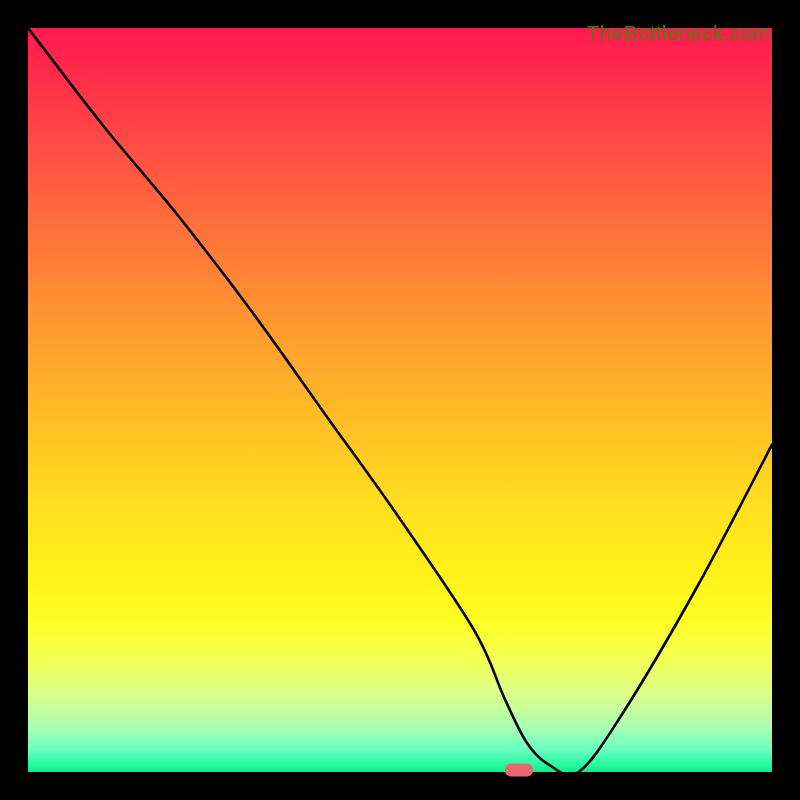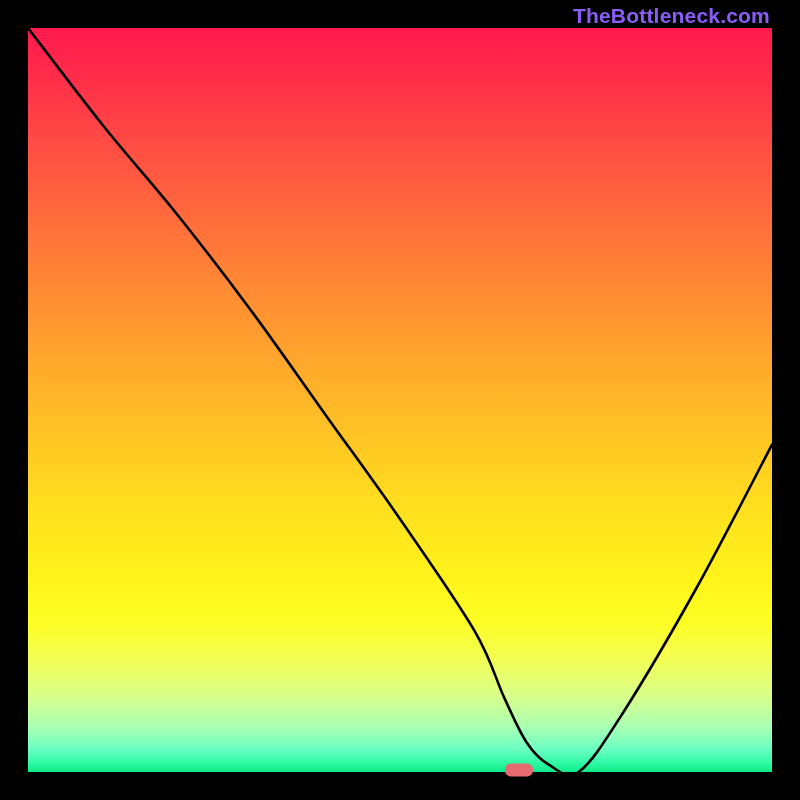--- a/index.html
+++ b/index.html
@@ -58,26 +58,26 @@
   .marker {
     position: absolute;
     width: 28px;
     height: 13px;
     border-radius: 6px;
     background: #e66a6f;
     transform: translate(-50%, -50%);
   }
   .watermark {
     position: absolute;
-    top: 4px;
+    top: 21px;
     right: 30px;
     font-family: Arial, Helvetica, sans-serif;
     font-size: 21px;
-    font-weight: 700;
-    color: #8b5cf6;
+    font-weight: 400;
+    color: #4d7c0f;
     letter-spacing: 0.2px;
   }
 </style>
 </head>
 <body>
 
 <div class="chart-container">
 
   <div class="plot-area">
     <div class="gradient-bg"></div>

